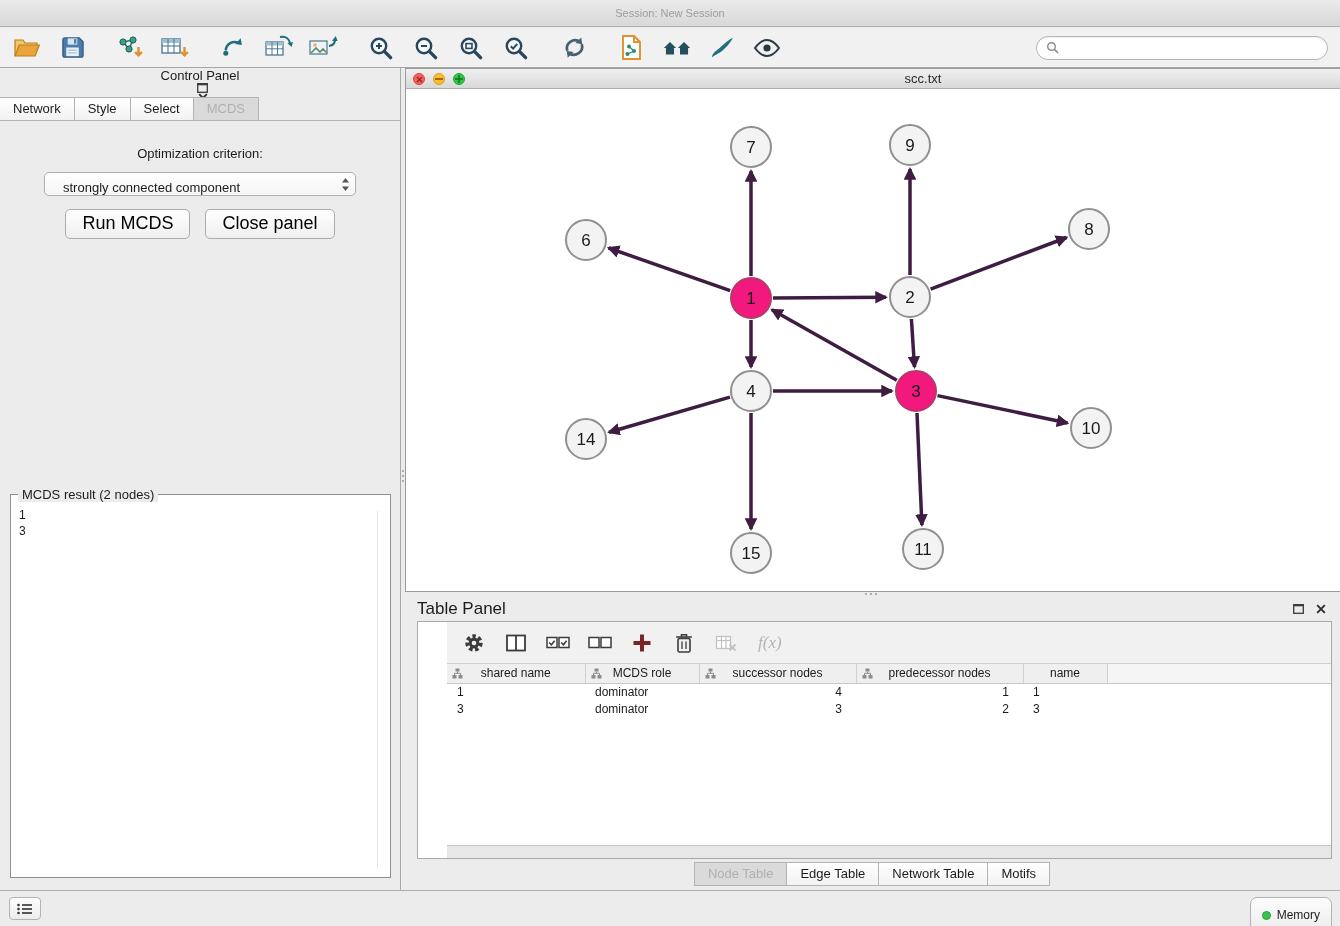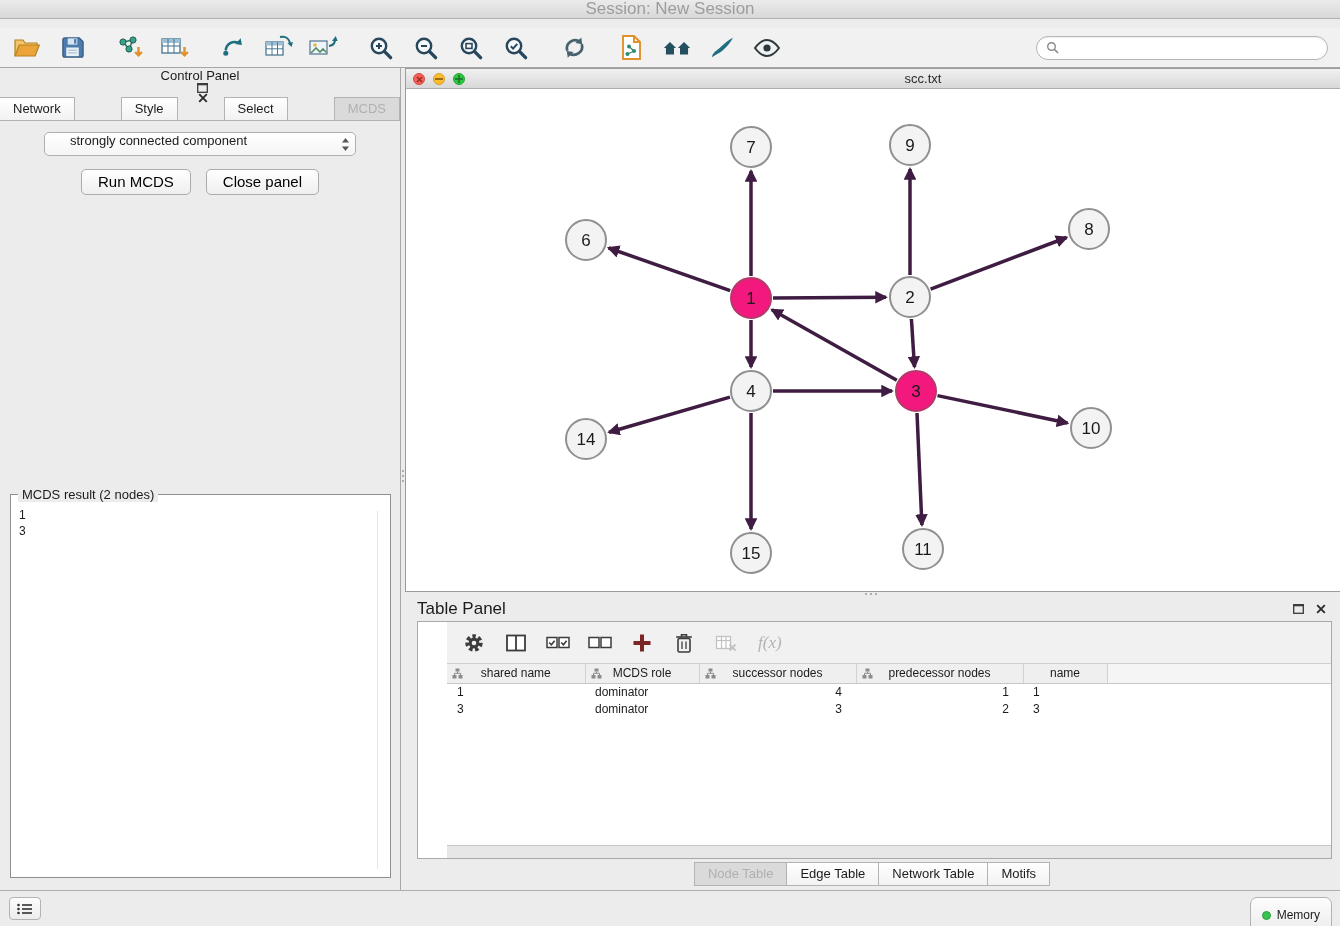--- a/index.html
+++ b/index.html
@@ -1,49 +1,49 @@
 <!DOCTYPE html>
 <html><head>
 <meta charset="utf-8">
 <style>
   * { margin:0; padding:0; box-sizing:border-box; }
   html,body { width:1340px; height:926px; }
   body { font-family:"Liberation Sans", sans-serif; background:#ececec; position:relative; overflow:hidden; color:#1b1b1b; }
   svg { display:block; }
 
   
-  .titlebar { position:absolute; top:0; left:0; right:0; height:19px;
+  .titlebar { position:absolute; top:0; left:0; right:0; height:27px;
     background:linear-gradient(#ebebeb,#d8d8d8); border-bottom:1px solid #b1b1b1;
-    display:flex; align-items:center; justify-content:center; font-size:17px; color:#9d9d9d; }
+    display:flex; align-items:center; justify-content:center; font-size:11px; color:#9d9d9d; }
 
   
   .toolbar { position:absolute; top:28px; left:0; right:0; height:40px; background:#f1f1f1;
     border-bottom:1px solid #a6a6a6; display:flex; align-items:center; padding:0 12px; }
   .tb-group { display:flex; align-items:center; gap:15px; margin-right:28px; }
   .tbi { width:30px; height:30px; display:flex; align-items:center; justify-content:center; }
   .search-box { margin-left:auto; width:292px; height:24px; background:#fff; border:1px solid #b5b5b5;
     border-radius:12px; display:flex; align-items:center; padding:0 9px; box-shadow:inset 0 1px 2px rgba(0,0,0,.07); }
   .search-box input { border:none; outline:none; flex:1; font-size:13px; background:transparent; margin-left:5px; font-family:inherit; }
 
   
   .control-panel { position:absolute; top:68px; left:0; width:401px; bottom:36px; background:#ececec; border-right:1px solid #a9a9a9; }
   .panel-header { height:25px; display:flex; align-items:center; padding:0 9px; font-size:13px;flex-direction:column; }
   .panel-header .spacer { flex:1; }
   .win-icon { width:18px; height:16px; display:flex; align-items:center; justify-content:center; margin-left:5px; }
-  .cp-tabs { display:flex; justify-content:space-between; margin-top:4px; border-bottom:1px solid #b3b3b3; }
+  .cp-tabs { display:flex; justify-content:flex-start; margin-top:4px; border-bottom:1px solid #b3b3b3; }
   .tab-btn { font-size:13px; background:linear-gradient(#ffffff,#f2f2f2); border:1px solid #b3b3b3;
     padding:3px 13px 4px; margin-left:-1px; margin-bottom:-1px; color:#1b1b1b; white-space:nowrap; }
   .tab-btn.active { background:#dadada; color:#b0b0b0; }
   .cp-opt-label { text-align:center; font-size:13px; margin-top:25px; }
   .cp-dropdown { width:312px; margin:11px auto 0; height:24px; background:linear-gradient(#ffffff,#f5f5f5);
-    border:1px solid #b0b0b0; border-radius:5px; display:flex; align-items:flex-start; font-size:13px;
-    padding-left:25px; position:relative; }
+    border:1px solid #b0b0b0; border-radius:5px; display:flex; align-items:flex-end; font-size:13px;
+    padding-left:18px; position:relative; }
   .dd-arrows { position:absolute; right:5px; top:4px; }
   .cp-buttons { display:flex; justify-content:center; gap:15px; margin-top:13px; }
-  .btn { font-size:15px; background:linear-gradient(#ffffff,#efefef); border:1px solid #ababab;
+  .btn { font-size:18px; background:linear-gradient(#ffffff,#efefef); border:1px solid #ababab;
     border-radius:5px; padding:3px 16px 4px; }
   .result-group { position:absolute; left:10px; width:381px; top:426px; bottom:12px; border:1px solid #8f8f8f; background:#fff; }
   .result-title { position:absolute; top:-8px; left:7px; background:#ececec; padding:0 4px; font-size:13px; }
   .result-lines { padding:12px 0 0 8px; font-size:12px; line-height:16px; }
   .result-scrollline { position:absolute; top:16px; bottom:8px; right:12px; width:1px; background:#e4e4e4; }
 
   
   .v-splitter { position:absolute; left:401px; top:68px; width:4px; bottom:36px; }
   .v-splitter i { position:absolute; left:1px; top:402px; width:2px; height:2px; background:#9a9a9a; border-radius:50%; box-shadow:0 5px 0 #9a9a9a, 0 10px 0 #9a9a9a; }
   .h-splitter { position:absolute; left:405px; top:592px; width:935px; height:4px; }
@@ -273,20 +273,21 @@
       </span>
     </div>
 
     <div class="cp-tabs">
       <span class="tab-btn">Network</span>
       <span class="tab-btn">Style</span>
       <span class="tab-btn">Select</span>
       <span class="tab-btn active">MCDS</span>
     </div>
 
+    <div class="cp-opt-label">Optimization criterion:</div>
 
     <div class="cp-dropdown">
       <span>strongly connected component</span>
       <span class="dd-arrows">
         <svg width="9" height="15" viewBox="0 0 9 15">
           <path d="M4.5 1 L8 5.5 H1 z" fill="#555"></path>
           <path d="M4.5 14 L1 9.5 H8 z" fill="#555"></path>
         </svg>
       </span>
     </div>

